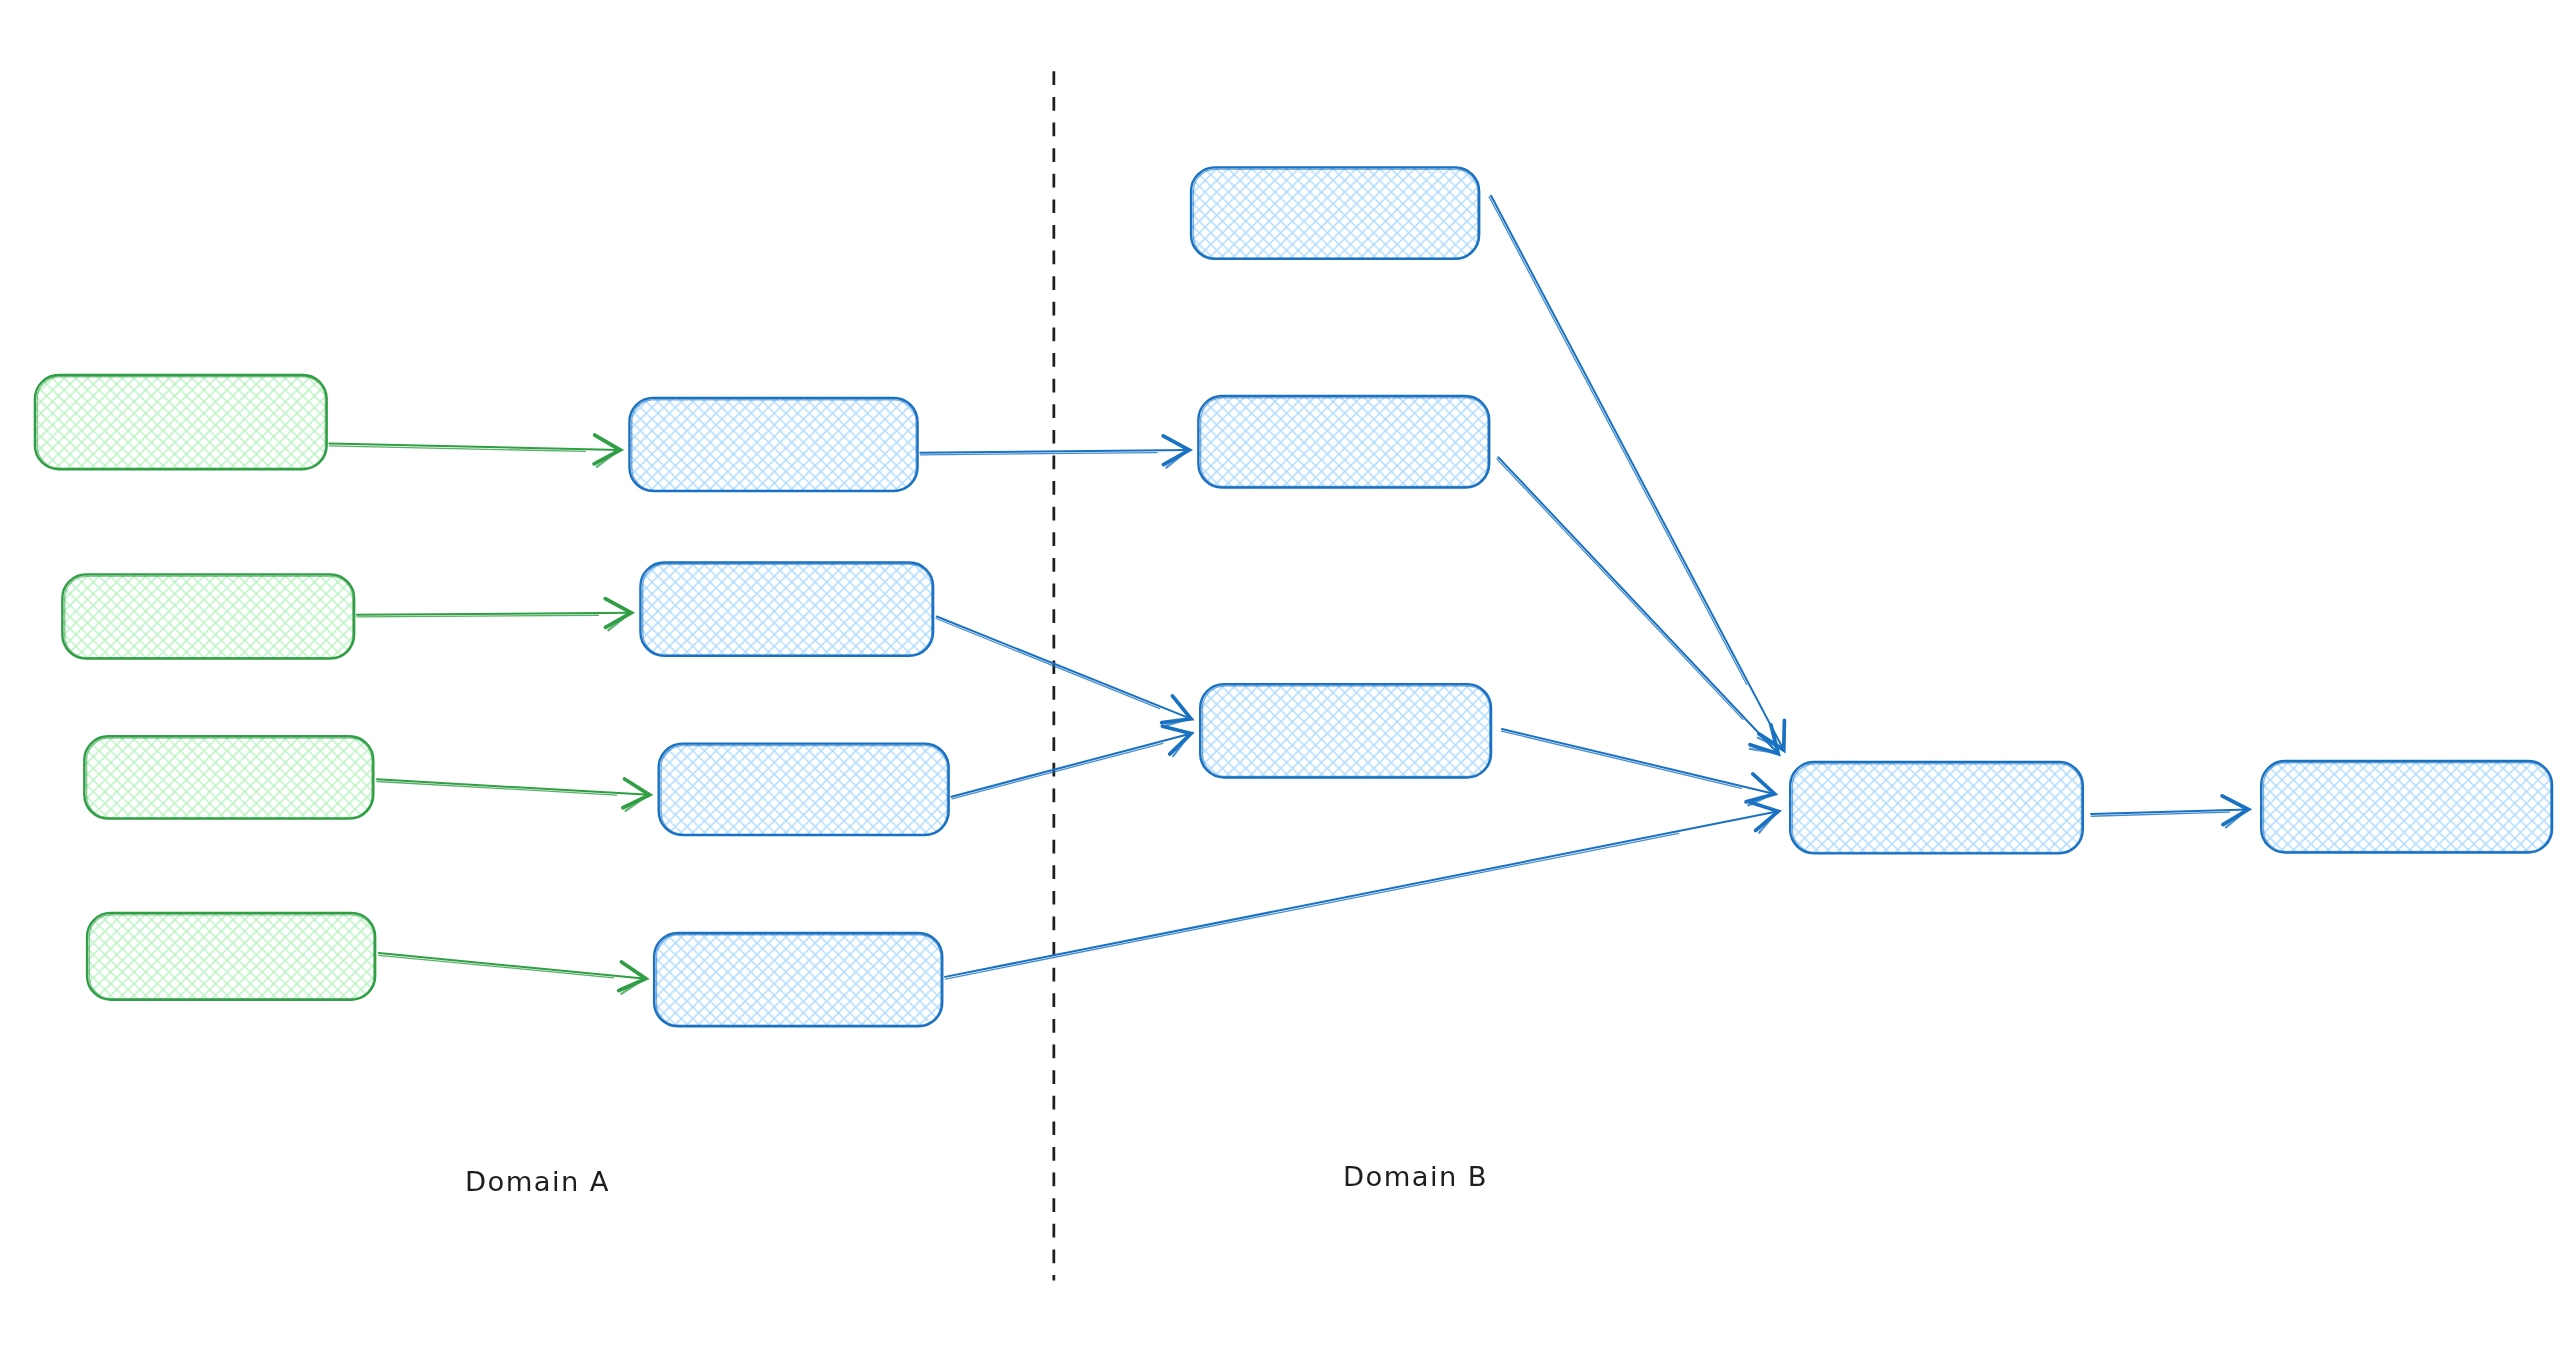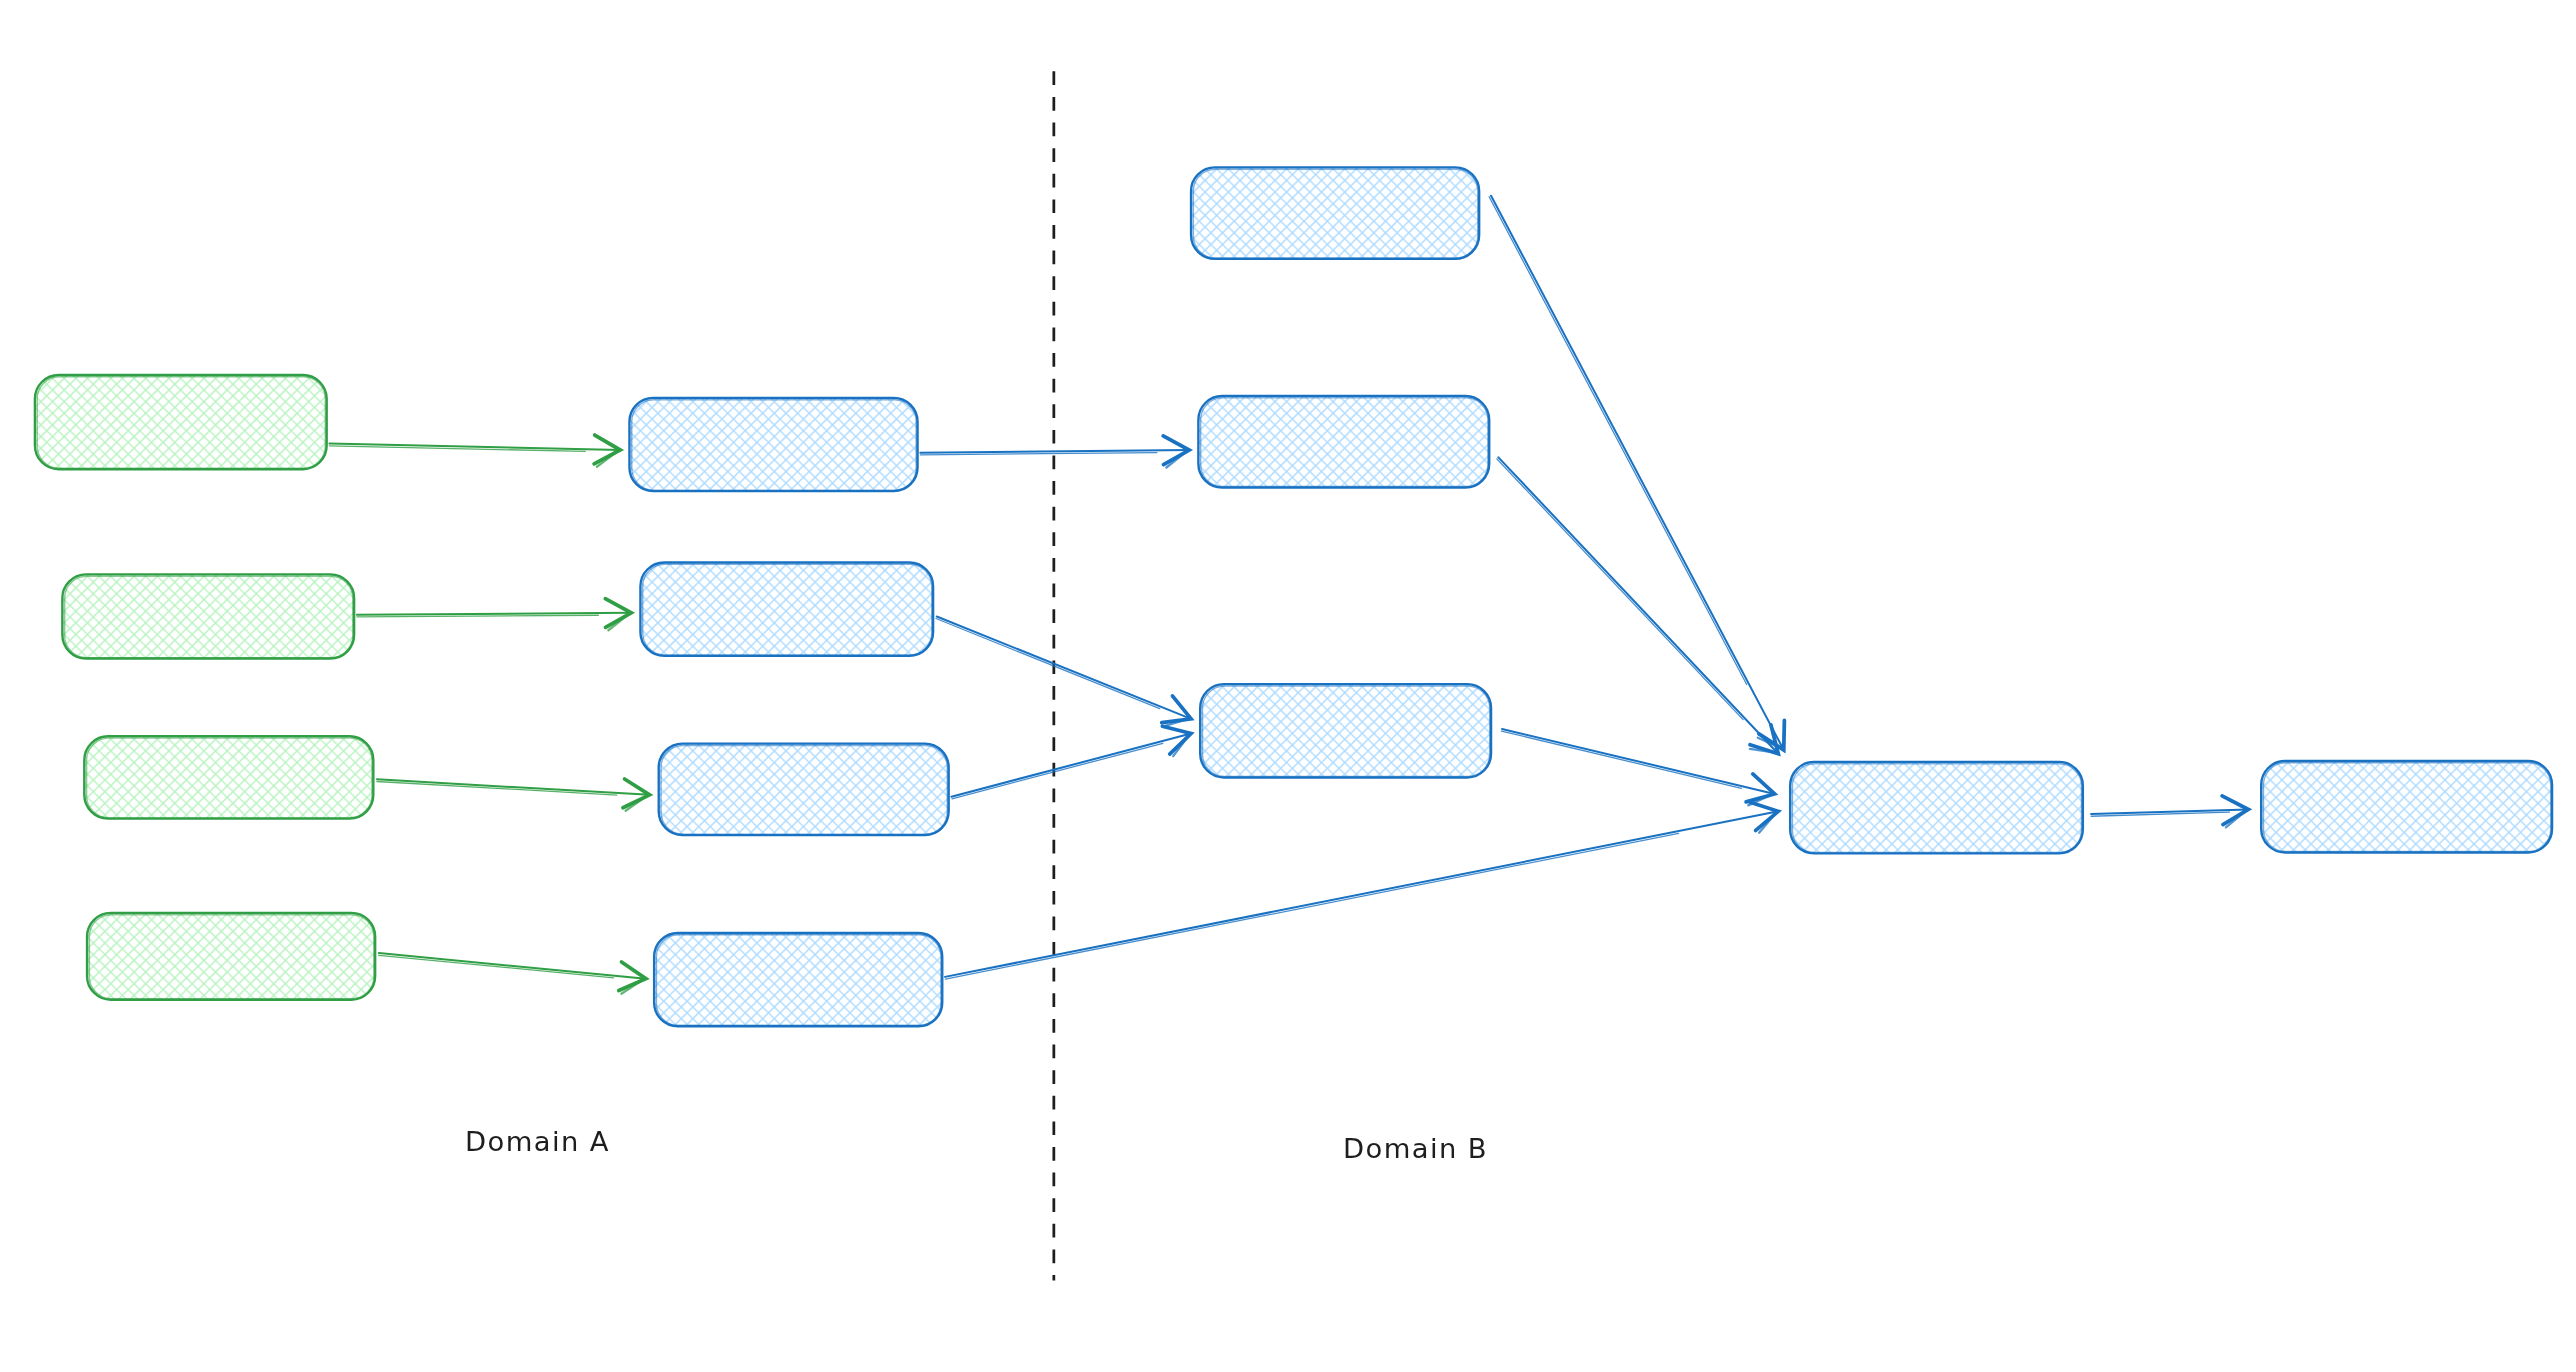--- a/index.html
+++ b/index.html
@@ -23,22 +23,22 @@
   }
   .domain-label {
     position: absolute;
     color: var(--c-label-text, #1e1e1e);
     font-size: 27.4px;
     letter-spacing: 1.4px;
     font-weight: 500;
     white-space: nowrap;
     user-select: none;
   }
-  .domain-label.a { left: 465px;  top: 1126px; }
-  .domain-label.b { left: 1343px; top: 1133px; }
+  .domain-label.a { left: 465px;  top: 1166px; }
+  .domain-label.b { left: 1343px; top: 1161px; }
 </style>
 </head>
 <body>
 
 <div class="stage">
   <svg id="diagram-svg" width="2576" height="1372" viewBox="0 0 2816 1500">
       <defs>
         <pattern id="hatch-green" width="9" height="9" patternUnits="userSpaceOnUse" patternTransform="rotate(45)">
           <path d="M0 0 H9 M0 0 V9 M0 9 H9 M9 0 V9" stroke="#b2f2bb" stroke-width="1.6" fill="none" opacity="0.9"></path>
         </pattern>

